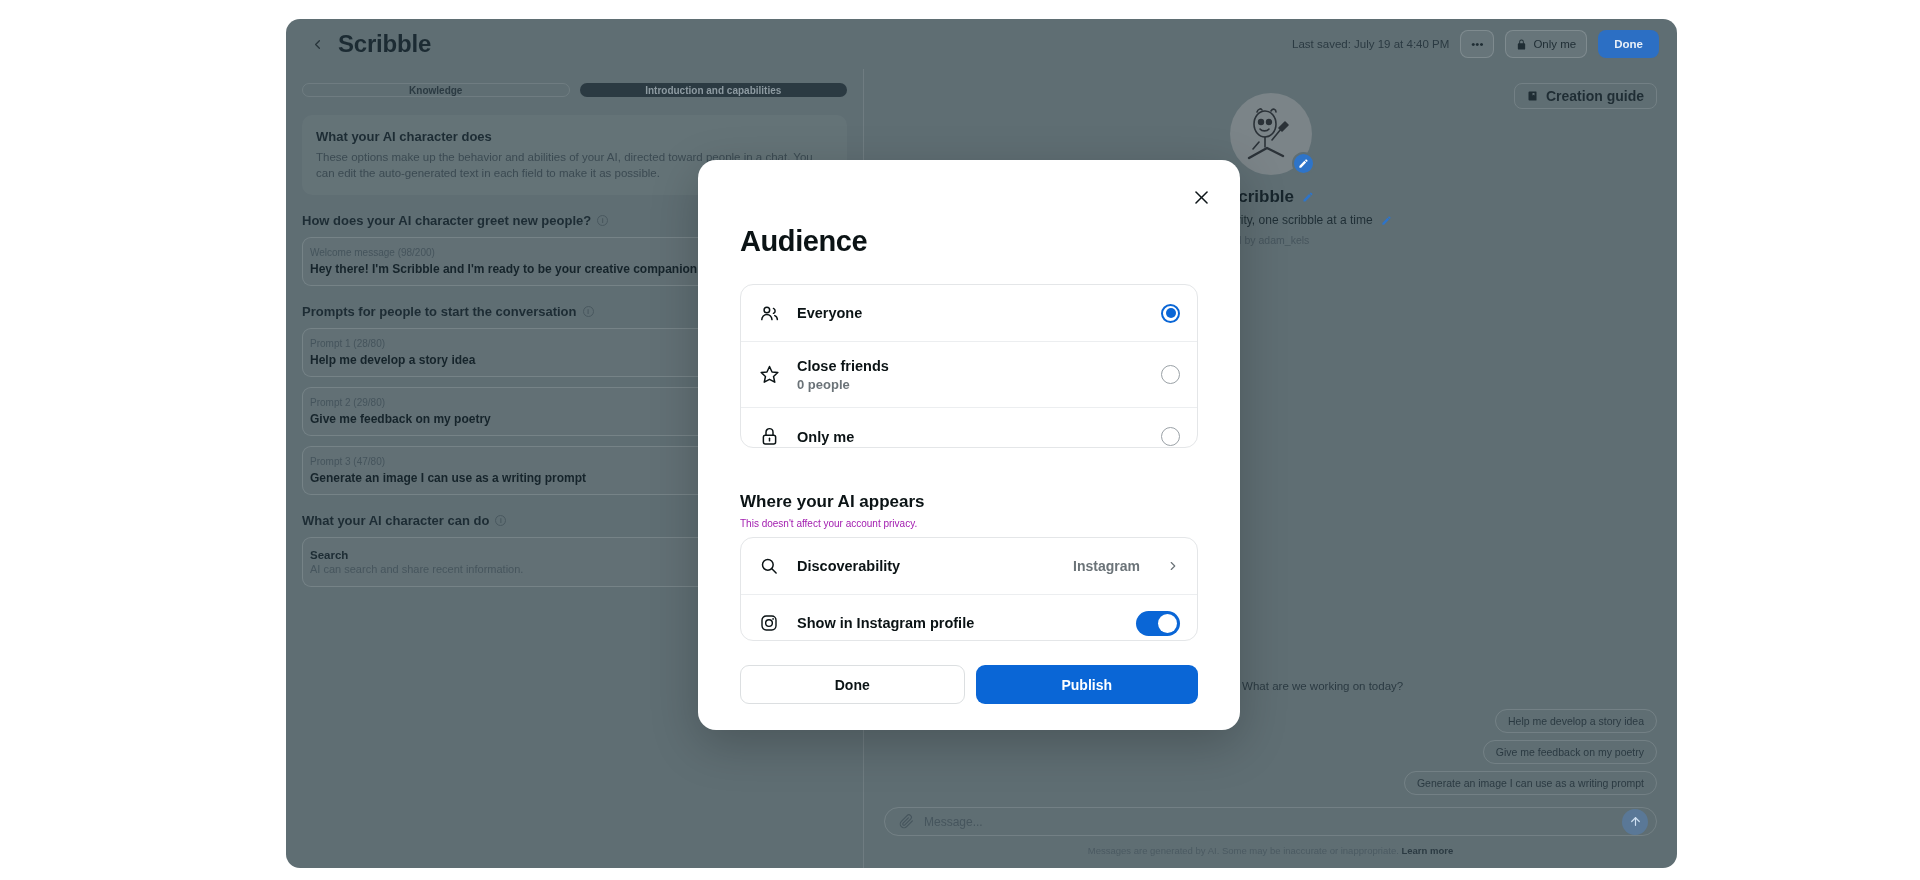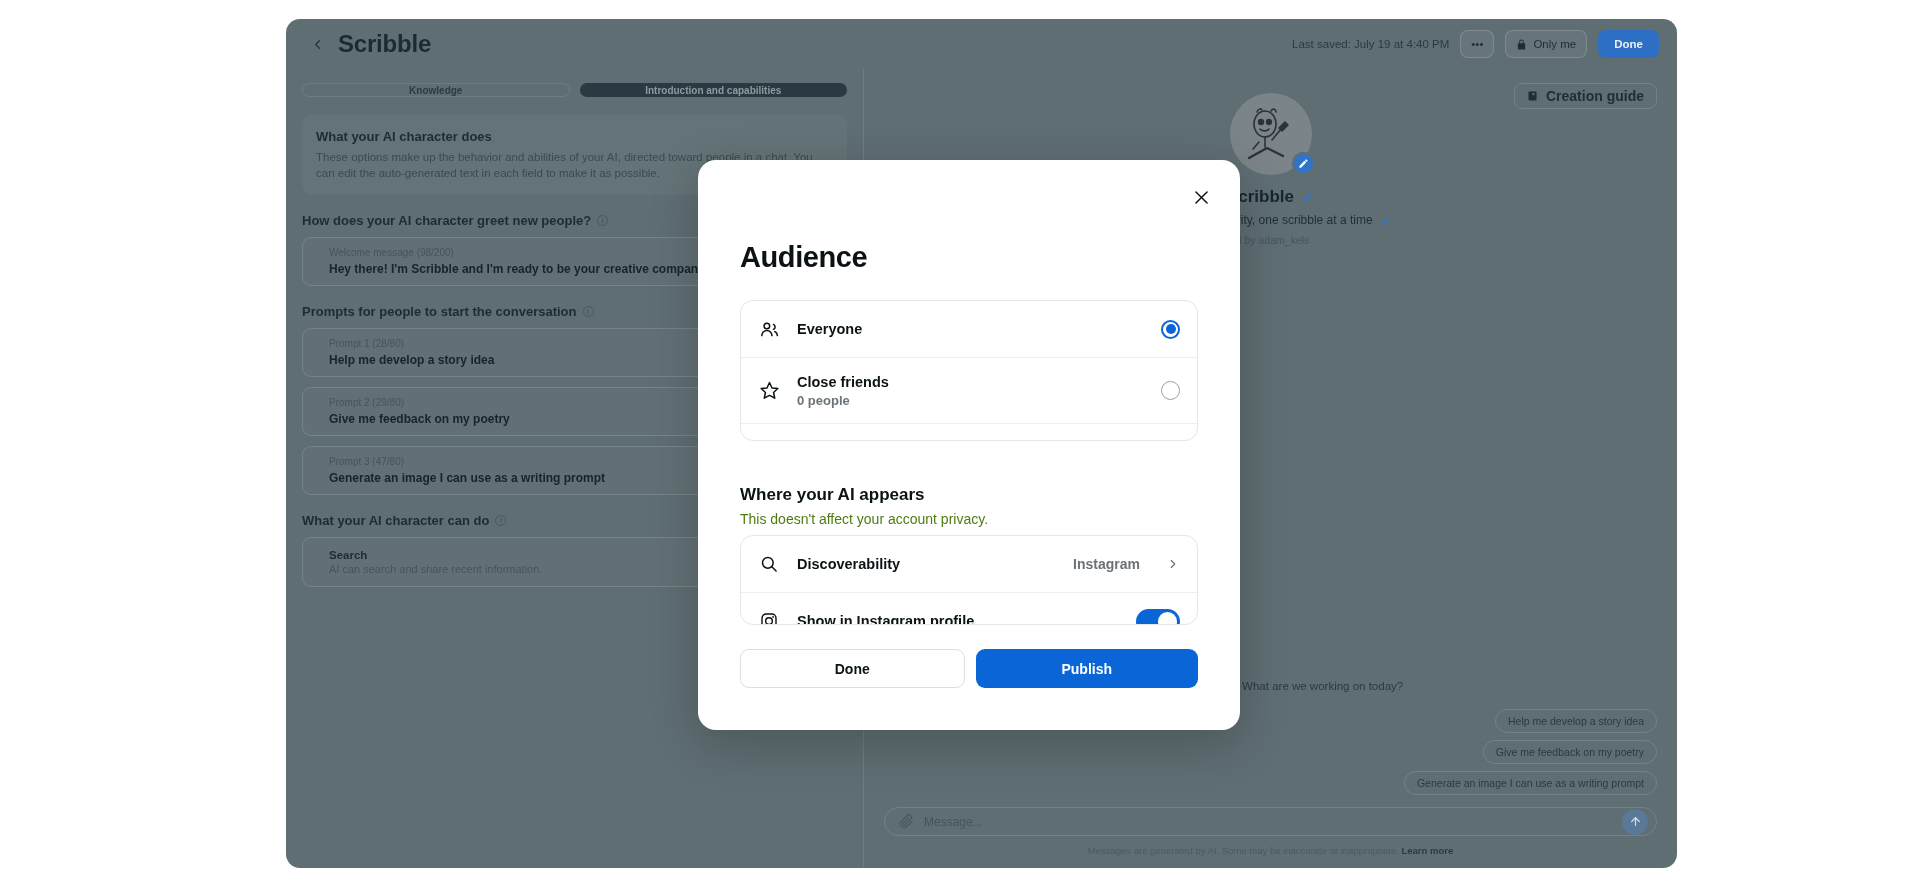--- a/index.html
+++ b/index.html
@@ -88,21 +88,21 @@
   }
   .info-dot {
     width: 11px; height: 11px; border-radius: 50%;
     border: 1.2px solid #49585f; color: #49585f;
     font-size: 8px; line-height: 9px; text-align: center; font-weight: 700;
     display: inline-block;
   }
 
   .field {
     border: 1px solid rgba(255,255,255,0.13);
-    border-radius: 9px; padding: 9px 26px;
+    border-radius: 9px; padding: 9px 7px;
     margin-bottom: 10px; background: rgba(255,255,255,0.02);
     min-height: 44px;
   }
   .field-label { font-size: 10px; color: #45545c; margin-bottom: 4px; }
   .field-value { font-size: 12px; color: #16242b; font-weight: 600; white-space: nowrap; overflow: hidden; }
 
   .cap-row { padding: 2px 0; }
   .cap-title { font-size: 11.5px; font-weight: 600; color: #1d2c34; margin-bottom: 2px; }
   .cap-sub { font-size: 11px; color: #46555d; }
 
@@ -165,21 +165,21 @@
   }
   .disclaimer b { color: #2b3a42; }
   .modal {
     position: absolute;
     left: 698px; top: 160px;
     width: 542px; height: 570px;
     background: #ffffff;
     border-radius: 18px;
     box-shadow: 0 14px 48px rgba(0,0,0,0.22);
     display: flex; flex-direction: column;
-    padding: 16px 42px;
+    padding: 0 42px;
   }
   .modal-close {
     position: absolute; right: 26px; top: 24px;
     width: 26px; height: 26px;
     display: flex; align-items: center; justify-content: center;
     color: #0d1518;
   }
   .modal-title {
     font-size: 29px; font-weight: 700; color: #0b1315;
     letter-spacing: -0.4px;
@@ -205,21 +205,21 @@
   }
   .radio.on {
     border: 2.2px solid #0a66d6;
     display: flex; align-items: center; justify-content: center;
   }
   .radio.on::after {
     content: ""; width: 10px; height: 10px; border-radius: 50%; background: #0a66d6;
   }
 
   .sub-h { font-size: 17px; font-weight: 700; color: #0b1315; margin: 44px 0 6px 0; }
-  .sub-p { font-size: 14px; color: #4d7c0f; margin-bottom: 8px; }
+  .sub-p { font-size: 10px; color: #a21caf; margin-bottom: 8px; }
 
   .row-value { font-size: 14px; color: #6b7378; margin-right: 9px; }
   .chev { color: #6b7378; display: flex; align-items: center; }
 
   .toggle {
     width: 44px; height: 25px; border-radius: 13px; background: #0a66d6;
     position: relative; flex: none;
   }
   .toggle::after {
     content: ""; position: absolute; right: 3px; top: 3px;

